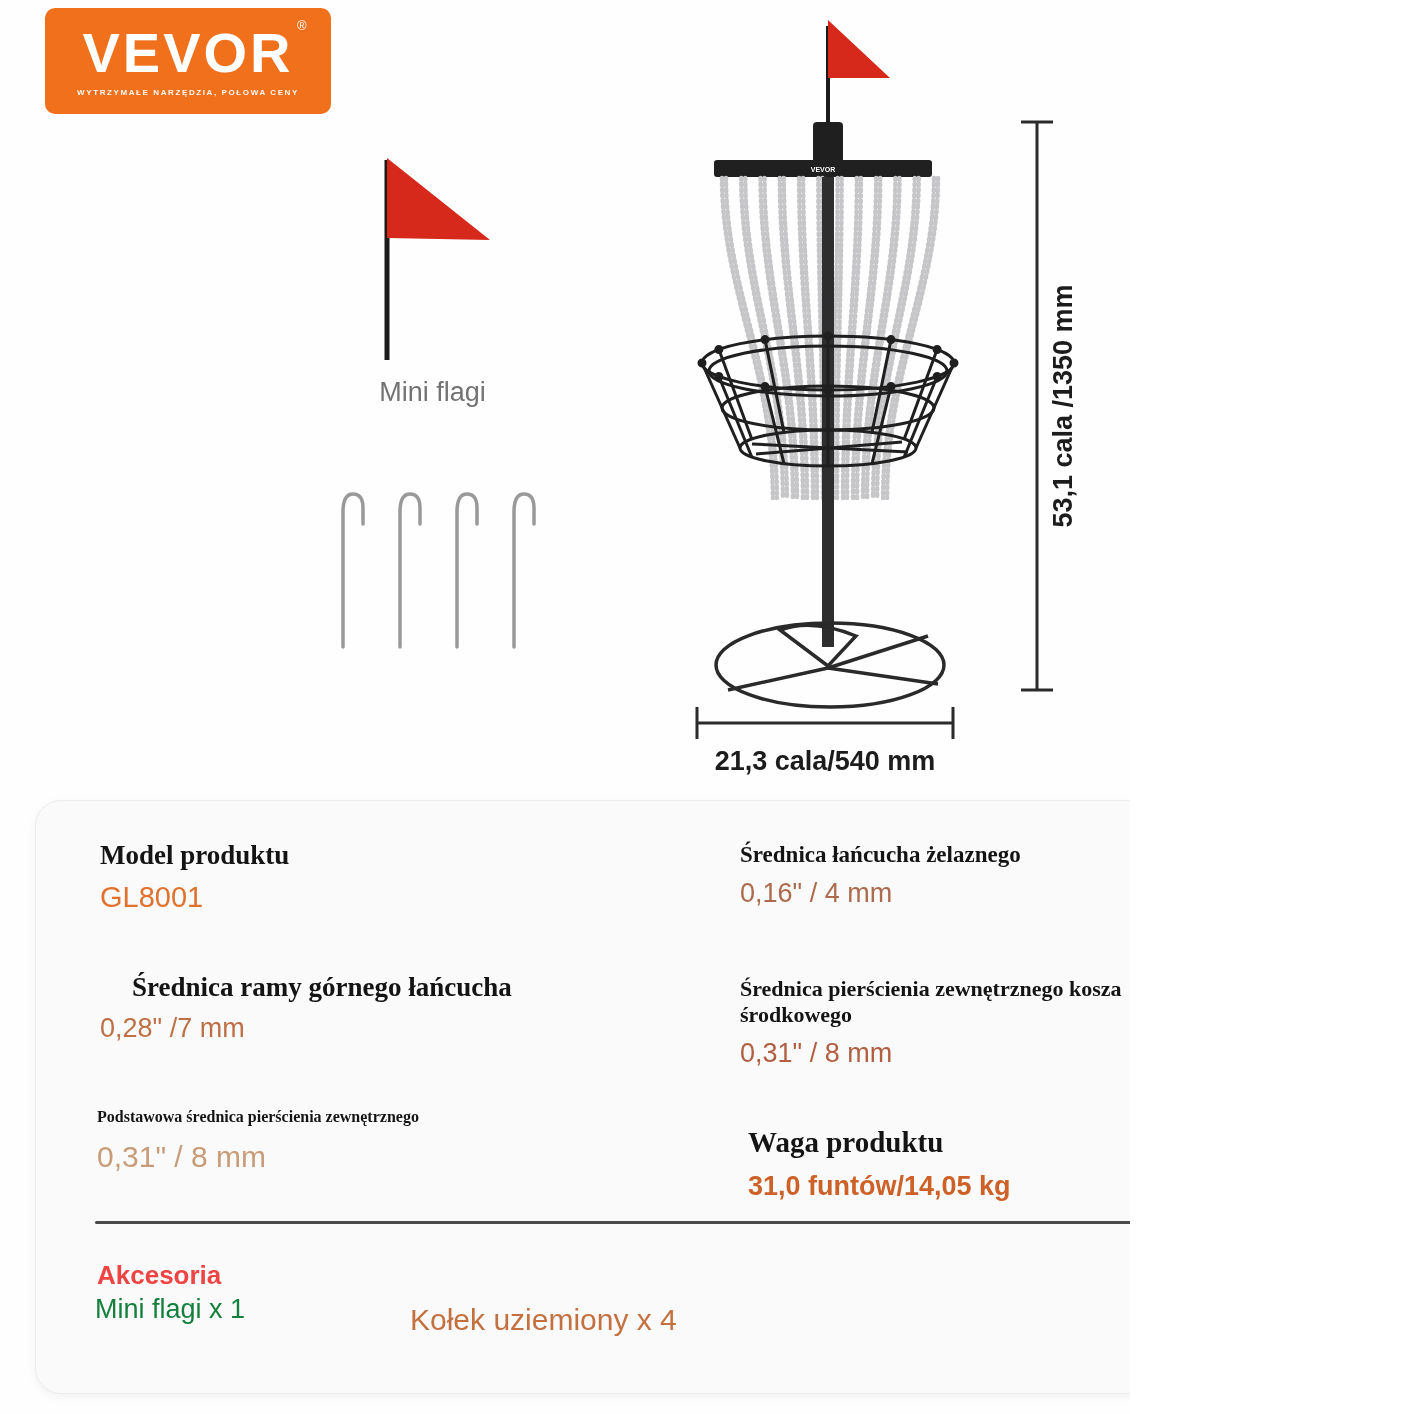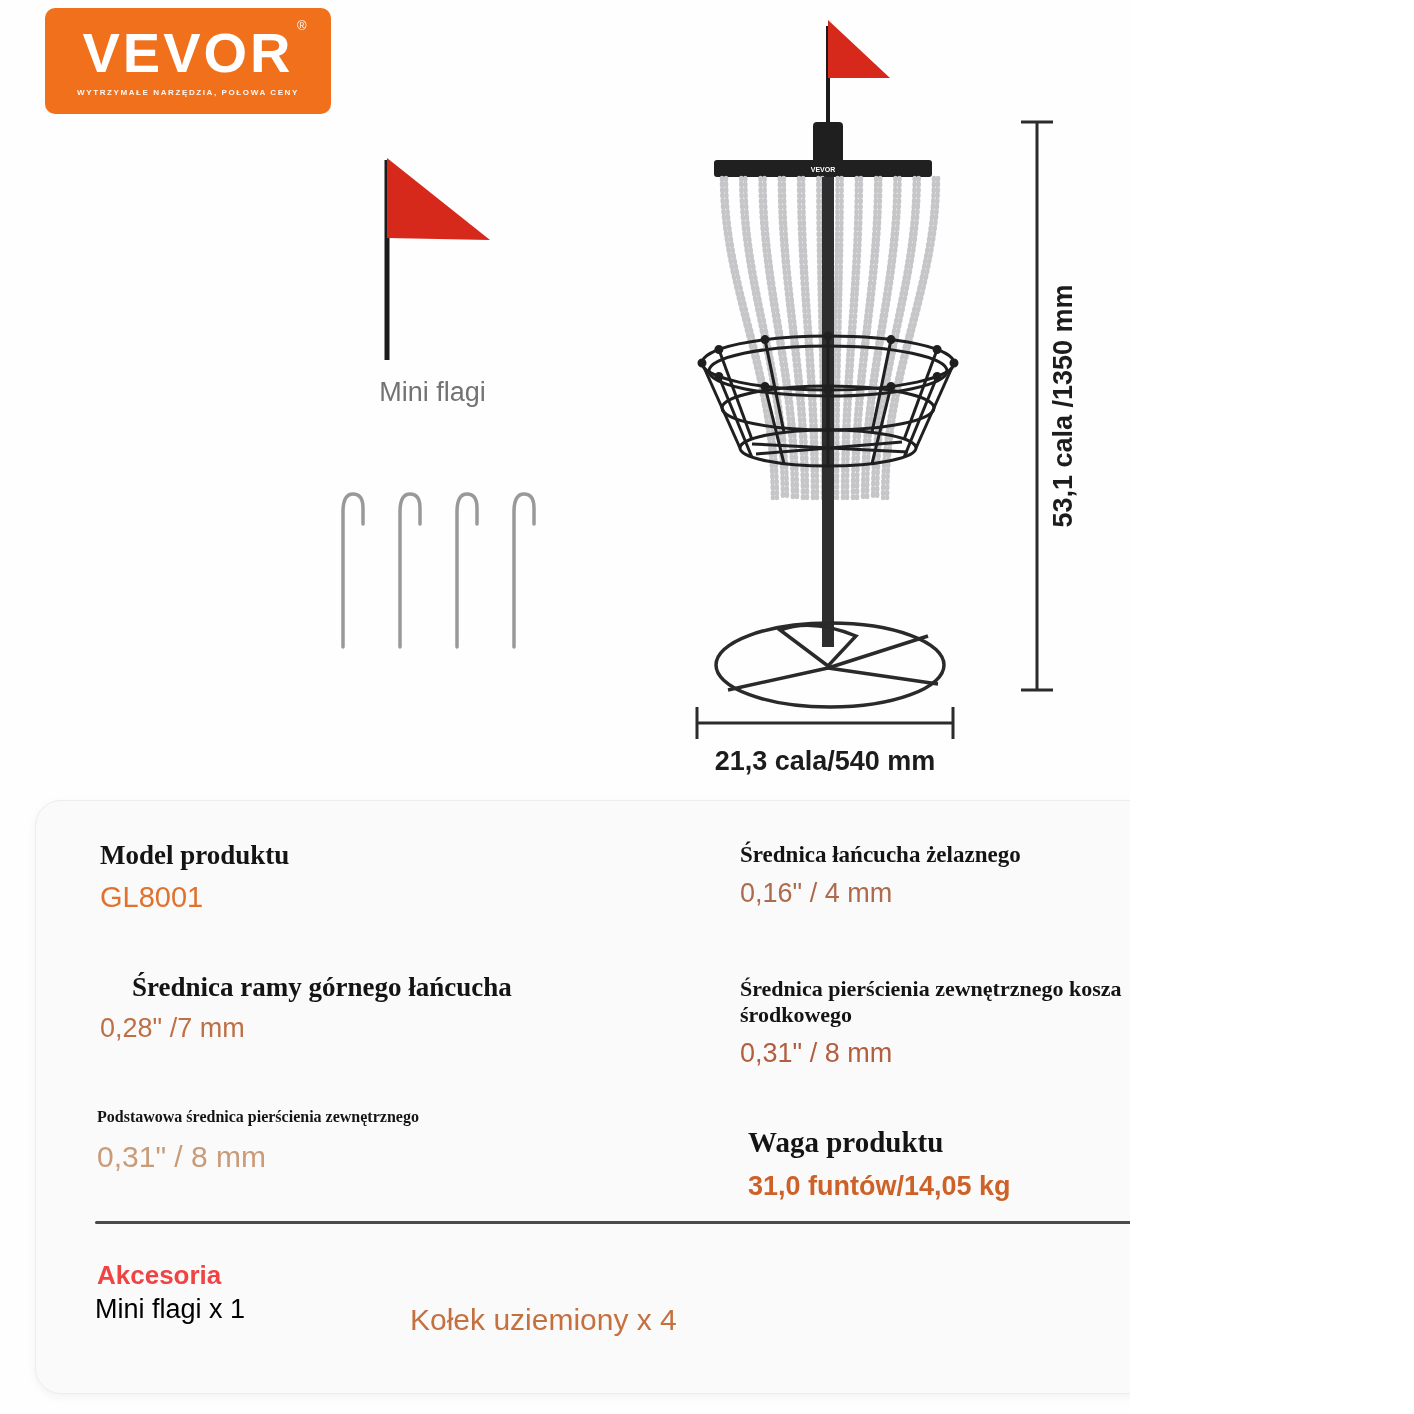--- a/index.html
+++ b/index.html
@@ -29,21 +29,21 @@
   .cell .lbl{color:#141414;font-family:Liberation Serif, serif;}
   .cell .val{margin-top:10px;}
   .c1{left:100px;top:840px;}  .c1 .lbl{font-size:27px;font-weight:700;} .c1 .val{font-size:29px;color:#e0722e;font-weight:500;}
   .c2{left:740px;top:842px;}  .c2 .lbl{font-size:23px;font-weight:700;} .c2 .val{font-size:27px;color:#ad6b4d;font-weight:500;}
   .c3{left:100px;top:972px;}  .c3 .lbl{font-size:27px;font-weight:700;margin-left:32px;} .c3 .val{font-size:27px;color:#bd7045;font-weight:500;}
   .c4{left:740px;top:976px;}  .c4 .lbl{font-size:22px;font-weight:700;} .c4 .val{font-size:27px;color:#b25e41;font-weight:500;}
   .c5{left:97px;top:1108px;}  .c5 .lbl{font-size:16px;font-weight:600;} .c5 .val{font-size:30px;color:#c89b79;font-weight:500;margin-top:14px;}
   .c6{left:748px;top:1104px;} .c6 .lbl{font-size:29px;font-weight:700;margin-top:22px;} .c6 .val{font-size:27px;color:#cd6127;font-weight:600;margin-top:12px;}
   .divider{position:absolute;left:95px;top:1221px;width:1226px;height:3px;background:#4a4a4a;border-radius:2px;}
   .acc-title{position:absolute;left:97px;top:1252px;font-size:26px;font-weight:700;color:#ef4444;margin-top:8px;}
-  .acc-item1{position:absolute;left:95px;top:1294px;font-size:27px;font-weight:500;color:#000000;text-align:right;}
+  .acc-item1{position:absolute;left:95px;top:1294px;font-size:27px;font-weight:500;color:#15803d;text-align:right;}
   .acc-item2{position:absolute;left:410px;top:1288px;font-size:30px;font-weight:500;color:#c4703f;margin-top:15px;}
 </style>
 </head>
 <body>
 
 <div class="page">
 
   <div class="logo">
     <div class="logo-word">
       <span>VEVOR</span>

